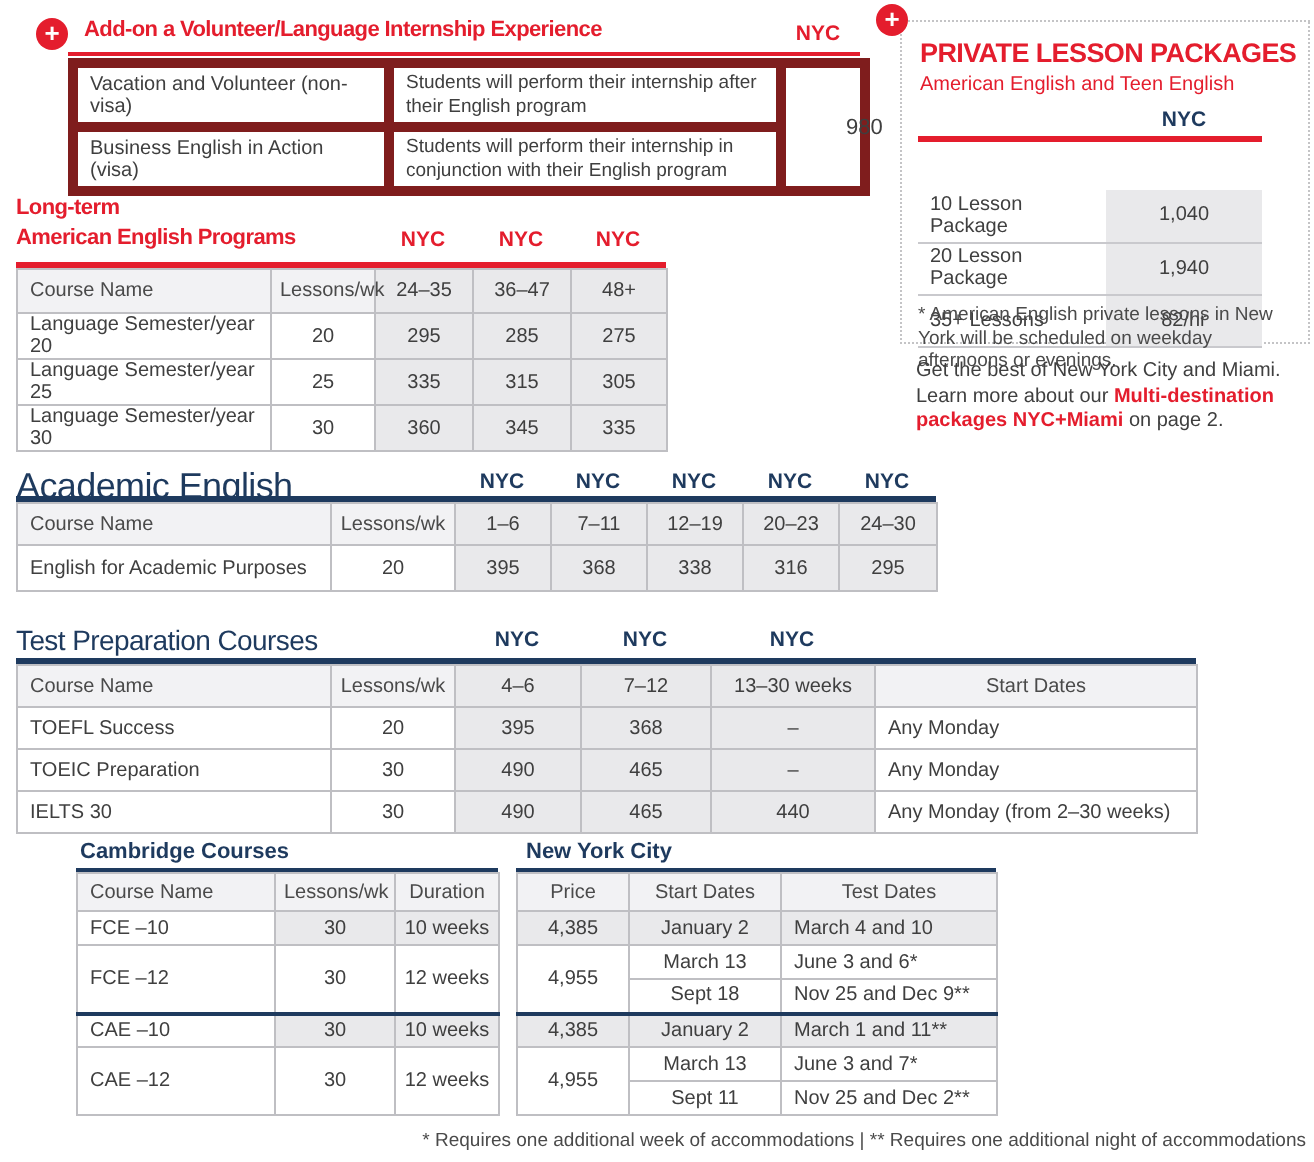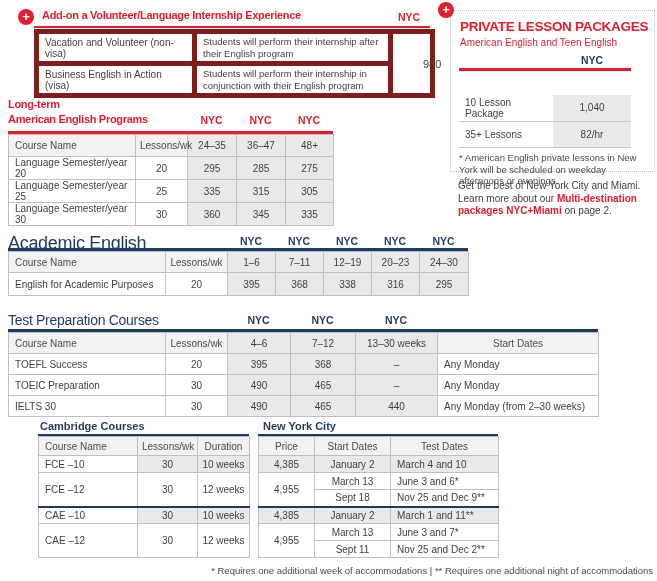--- a/index.html
+++ b/index.html
@@ -66,20 +66,24 @@
       <colgroup>
           <col style="width:94px">
           <col style="width:78px">
         </colgroup>
       <tbody>
           <tr class="sep" style="height:26px;">
         <td class="l">10 Lesson Package</td>
         <td class="c sh">1,040</td>
       </tr>
       <tr class="sep" style="height:26px;">
+        <td class="l">20 Lesson Package</td>
+        <td class="c sh">1,940</td>
+      </tr>
+      <tr class="sep" style="height:26px;">
         <td class="l">35+ Lessons</td>
         <td class="c sh">82/hr</td>
       </tr>
     </tbody>
       </table>
     <div class="abs small" style="left:8px;top:141px;width:186px;color:#4a4a4a;">* American English private lessons in New York will be scheduled on weekday afternoons or evenings.</div>
   </div>
   <div class="abs plus" style="left:438px;top:2px;"><span>+</span></div>
 
   <div class="abs" style="left:458px;top:180px;width:198px;font-size:10px;line-height:12.5px;">

